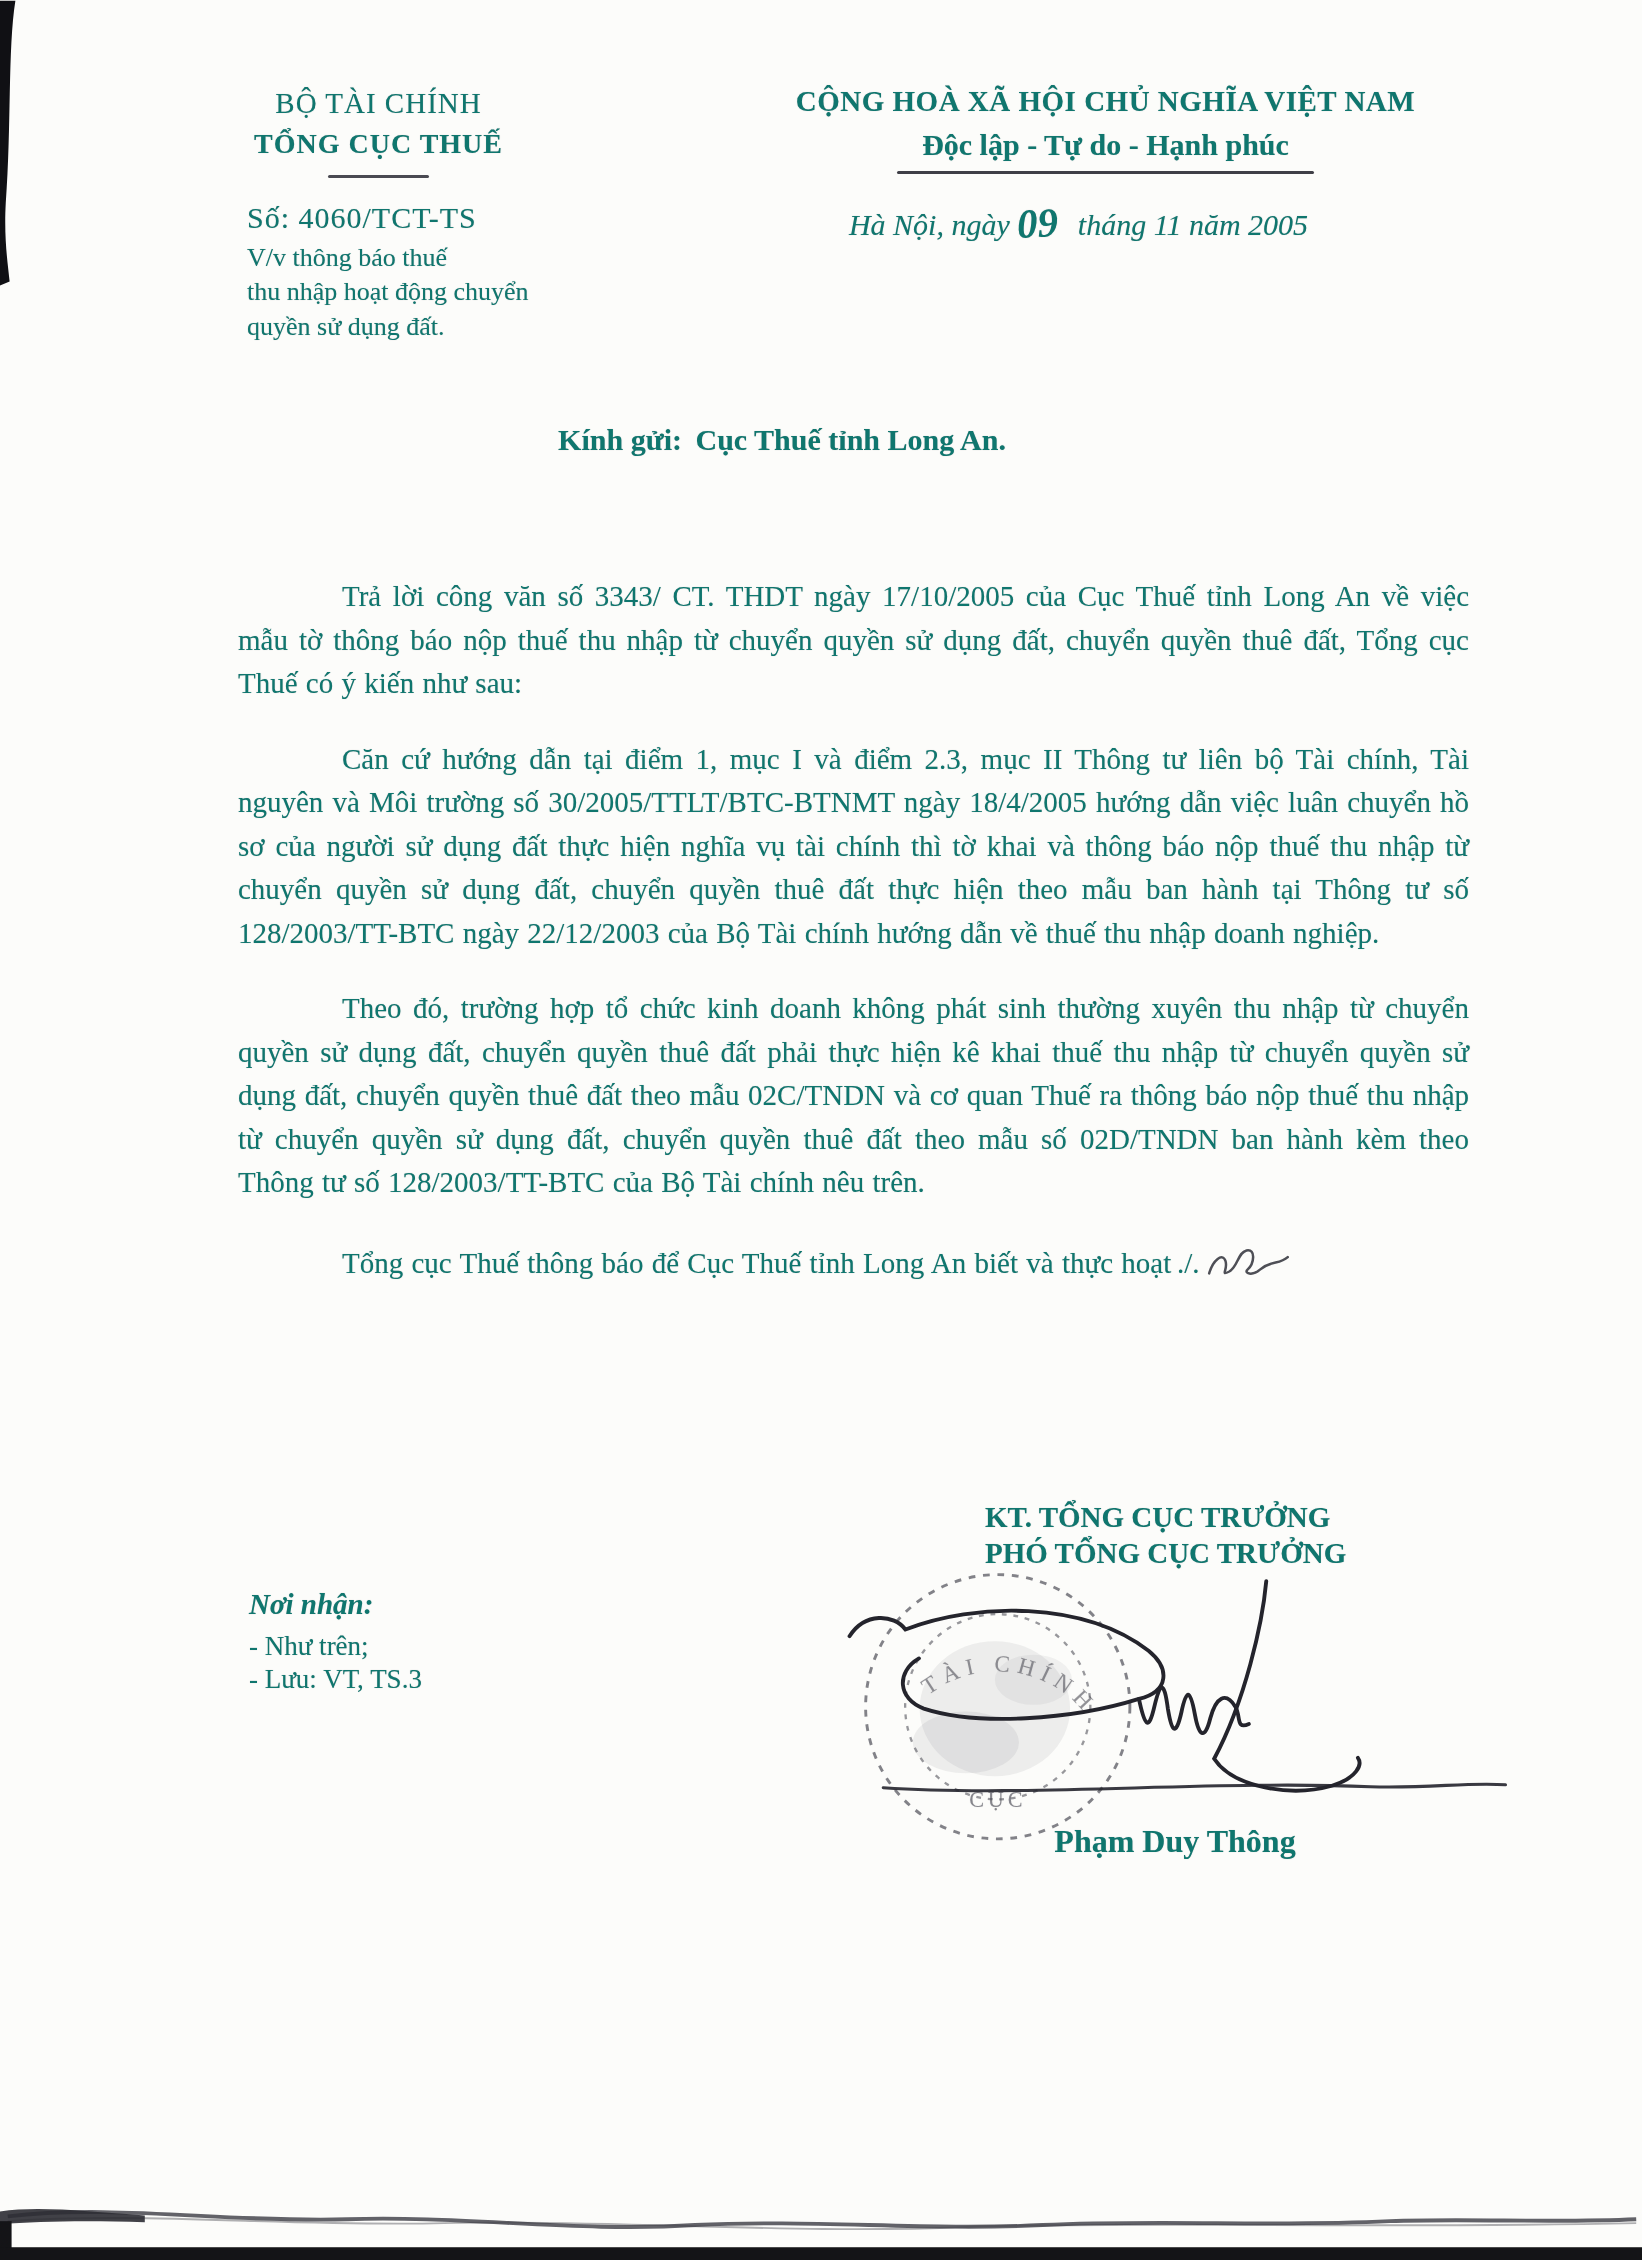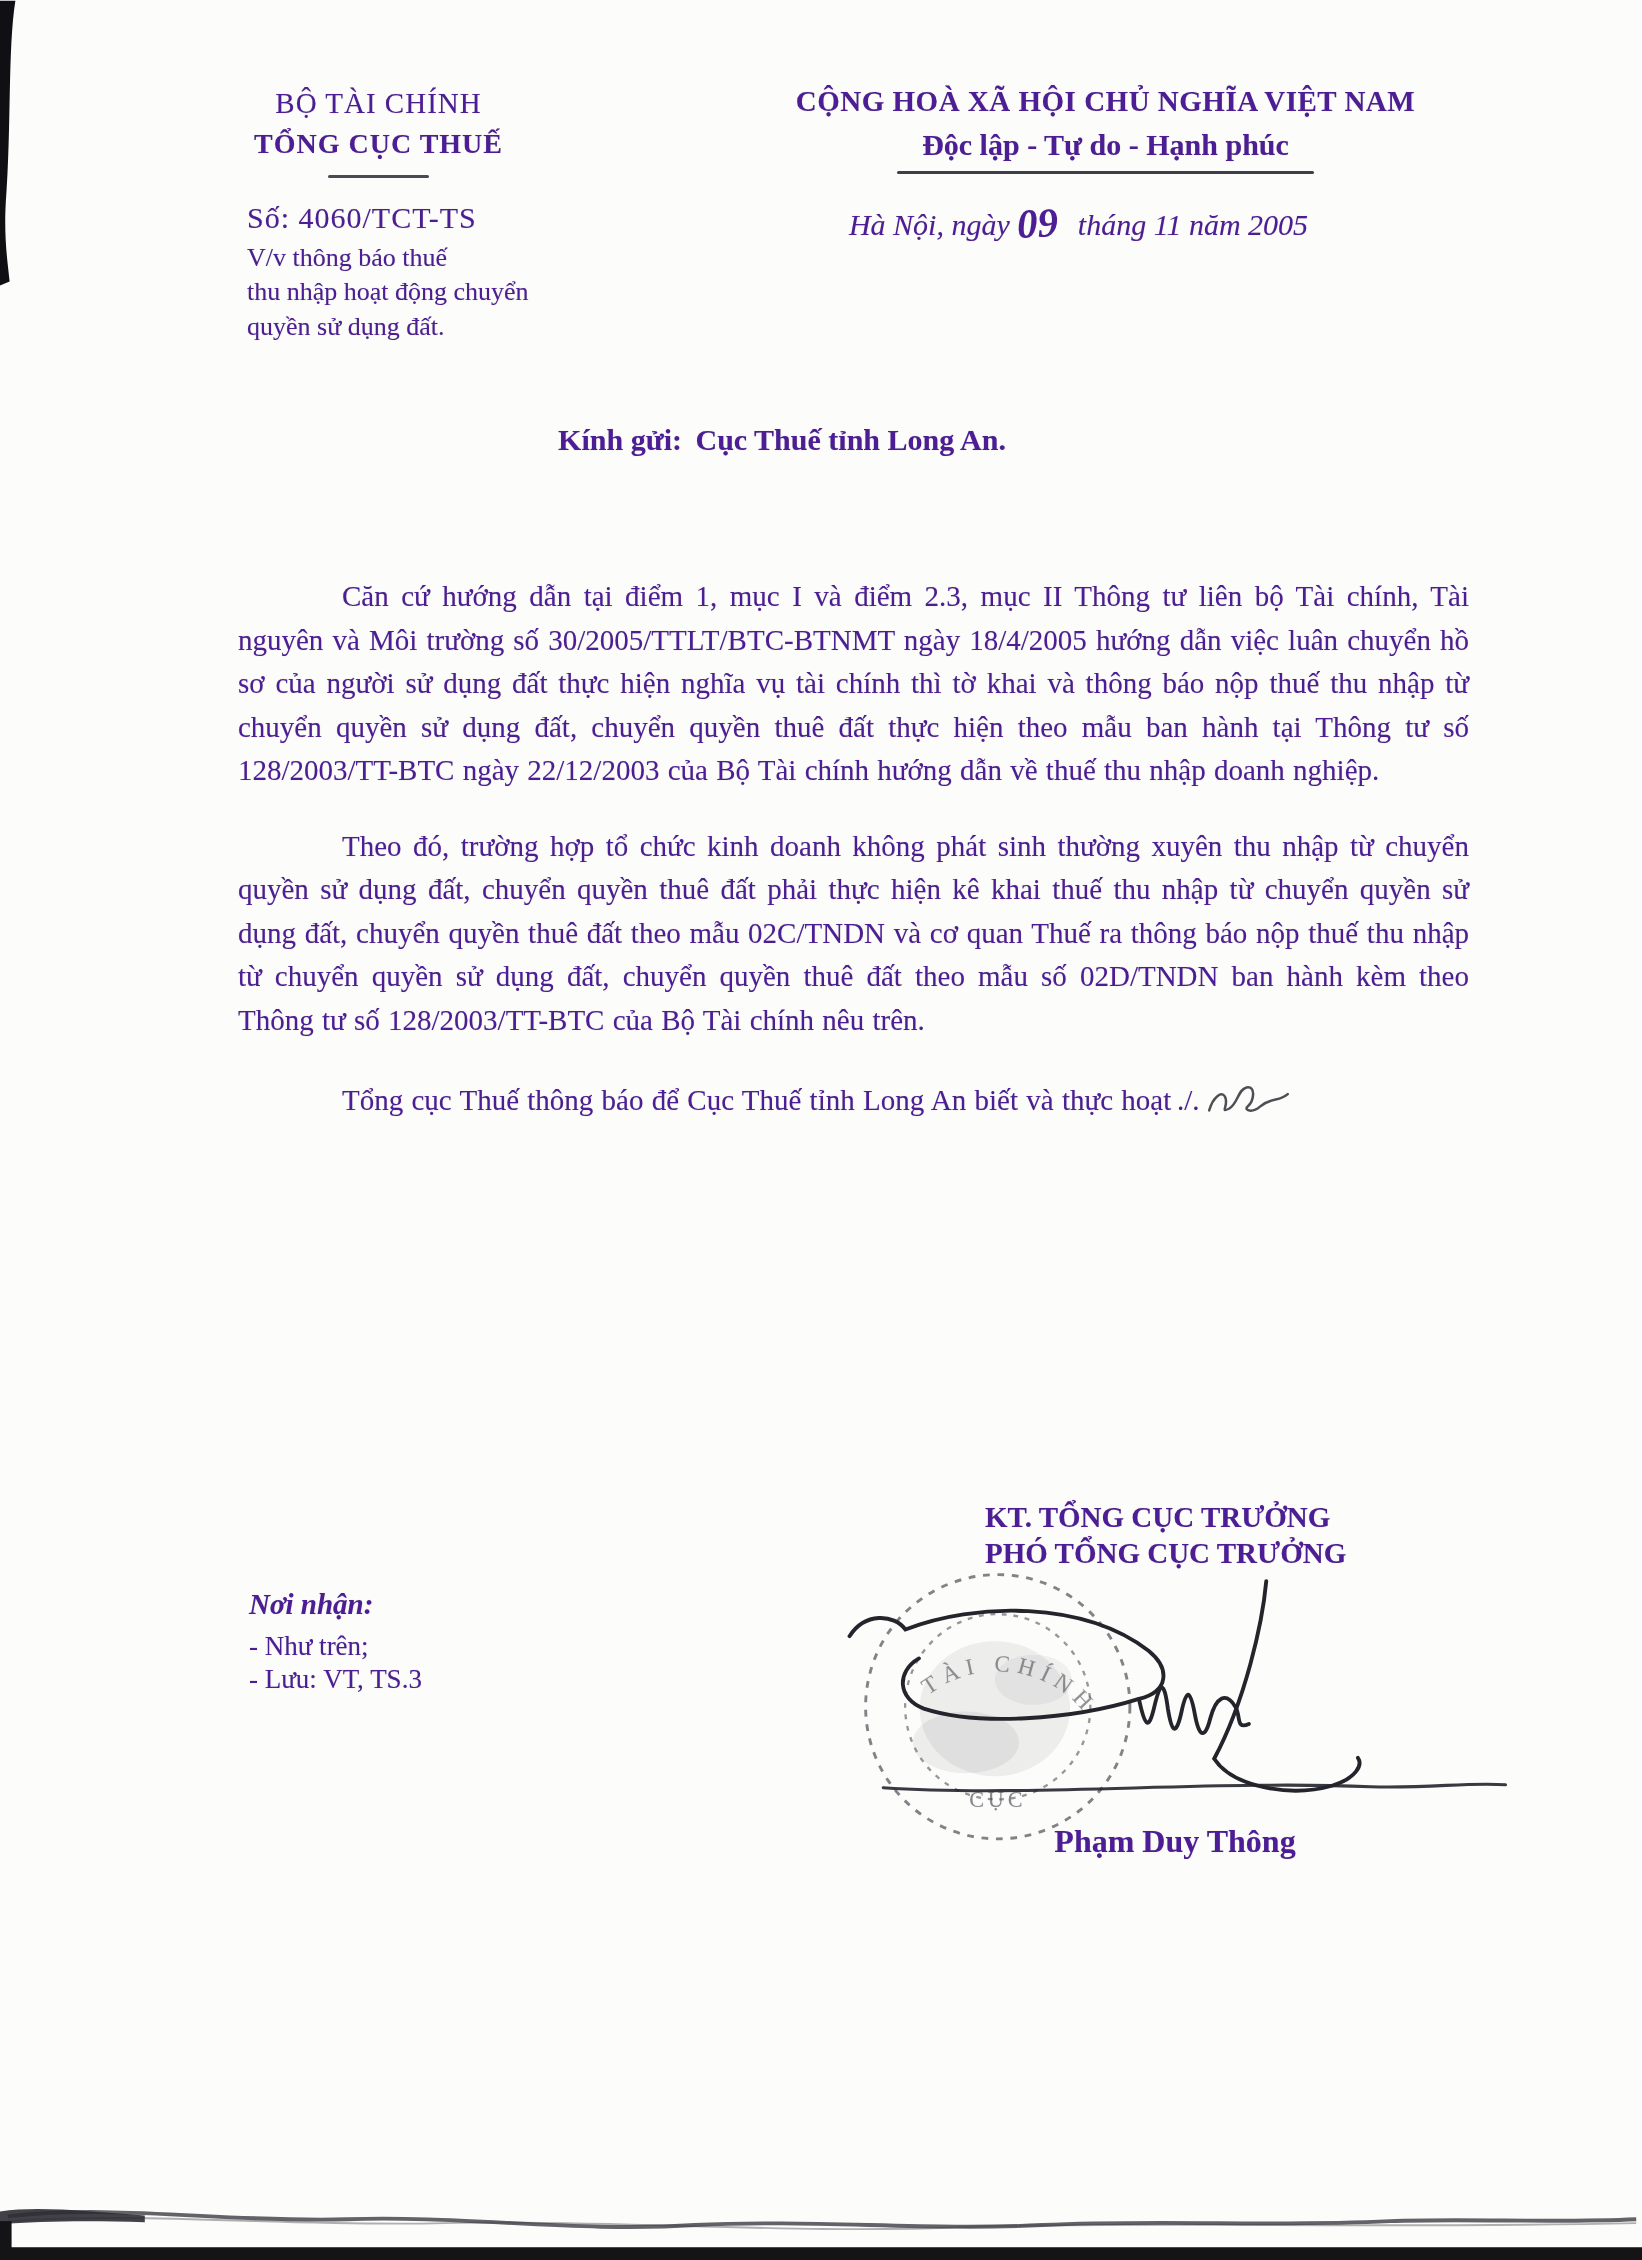--- a/index.html
+++ b/index.html
@@ -2,21 +2,21 @@
 <html lang="vi"><head>
 <meta charset="utf-8">
 <style>
   html,body{margin:0;padding:0;background:#ffffff;}
   .page{
     position:relative;
     width:1642px;height:2260px;
     background:#fcfcfa;
     overflow:hidden;
     font-family:"Liberation Serif","DejaVu Serif",serif;
-    color:#4c1d95;
+    color:#0f766e;
     text-shadow:0 0 1px rgba(47,48,56,.30);
   }
   
   .hdr-left{position:absolute;left:188px;top:87px;width:381px;text-align:center;}
   .org-parent{font-size:29px;letter-spacing:1px;}
   .org-name{font-size:28px;font-weight:bold;letter-spacing:1px;margin-top:7.7px;}
   .org-rule{width:101px;height:2.9px;background:#4a4a52;margin:15.4px auto 0;border-radius:1.9px;}
   .doc-meta{position:absolute;left:247px;top:201px;width:415px;text-align:left;}
   .doc-number{font-size:30px;letter-spacing:1px;}
   .doc-subject{font-size:26px;line-height:1.33;margin-top:5.8px;}
@@ -78,20 +78,21 @@
     <div class="date-line">
       <span>Hà Nội, ngày</span><span class="date-day">09</span><span class="date-sep"></span><span>tháng  11 năm 2005</span>
     </div>
   </div>
 
   <div class="recipient">
     <span class="label">Kính gửi:</span><span>Cục Thuế tỉnh Long An.</span>
   </div>
 
   <div class="body-text">
+    <div class="para">Trả lời công văn số 3343/ CT. THDT ngày 17/10/2005 của Cục Thuế tỉnh Long An về việc mẫu tờ thông báo nộp thuế thu nhập từ chuyển quyền sử dụng đất, chuyển quyền thuê đất, Tổng cục Thuế có ý kiến như sau:</div>
     <div class="para">Căn cứ hướng dẫn tại điểm 1, mục I và điểm 2.3, mục II Thông tư liên bộ Tài chính, Tài nguyên và Môi trường số 30/2005/TTLT/BTC-BTNMT ngày 18/4/2005 hướng dẫn việc luân chuyển hồ sơ của người sử dụng đất thực hiện nghĩa vụ tài chính thì tờ khai và thông báo nộp thuế thu nhập từ chuyển quyền sử dụng đất, chuyển quyền thuê đất thực hiện theo mẫu ban hành tại Thông tư số 128/2003/TT-BTC ngày 22/12/2003 của Bộ Tài chính hướng dẫn về thuế thu nhập doanh nghiệp.</div>
     <div class="para">Theo đó, trường hợp tổ chức kinh doanh không phát sinh thường xuyên thu nhập từ chuyển quyền sử dụng đất, chuyển quyền thuê đất phải thực hiện kê khai thuế thu nhập từ chuyển quyền sử dụng đất, chuyển quyền thuê đất theo mẫu 02C/TNDN và cơ quan Thuế ra thông báo nộp thuế thu nhập từ chuyển quyền sử dụng đất, chuyển quyền thuê đất theo mẫu số 02D/TNDN ban hành kèm theo Thông tư số 128/2003/TT-BTC của Bộ Tài chính nêu trên.</div>
     <div class="para">
       <span>Tổng cục Thuế  thông báo để Cục Thuế tỉnh Long An biết và thực hoạt</span><span class="closing-mark">./.</span><svg class="closing-squiggle" width="89" height="46" viewBox="0 0 92 48">
         <path d="M6,38 C10,24 20,16 23,25 C26,34 17,41 27,36 C36,31 36,16 45,14 C55,12 53,28 46,34 C42,38 51,41 59,34 C71,24 79,29 88,21" fill="none" stroke="#2f3038" stroke-width="2.6" stroke-linecap="round" opacity=".85"></path>
       </svg>
     </div>
   </div>
 
   <div class="sign-title">

